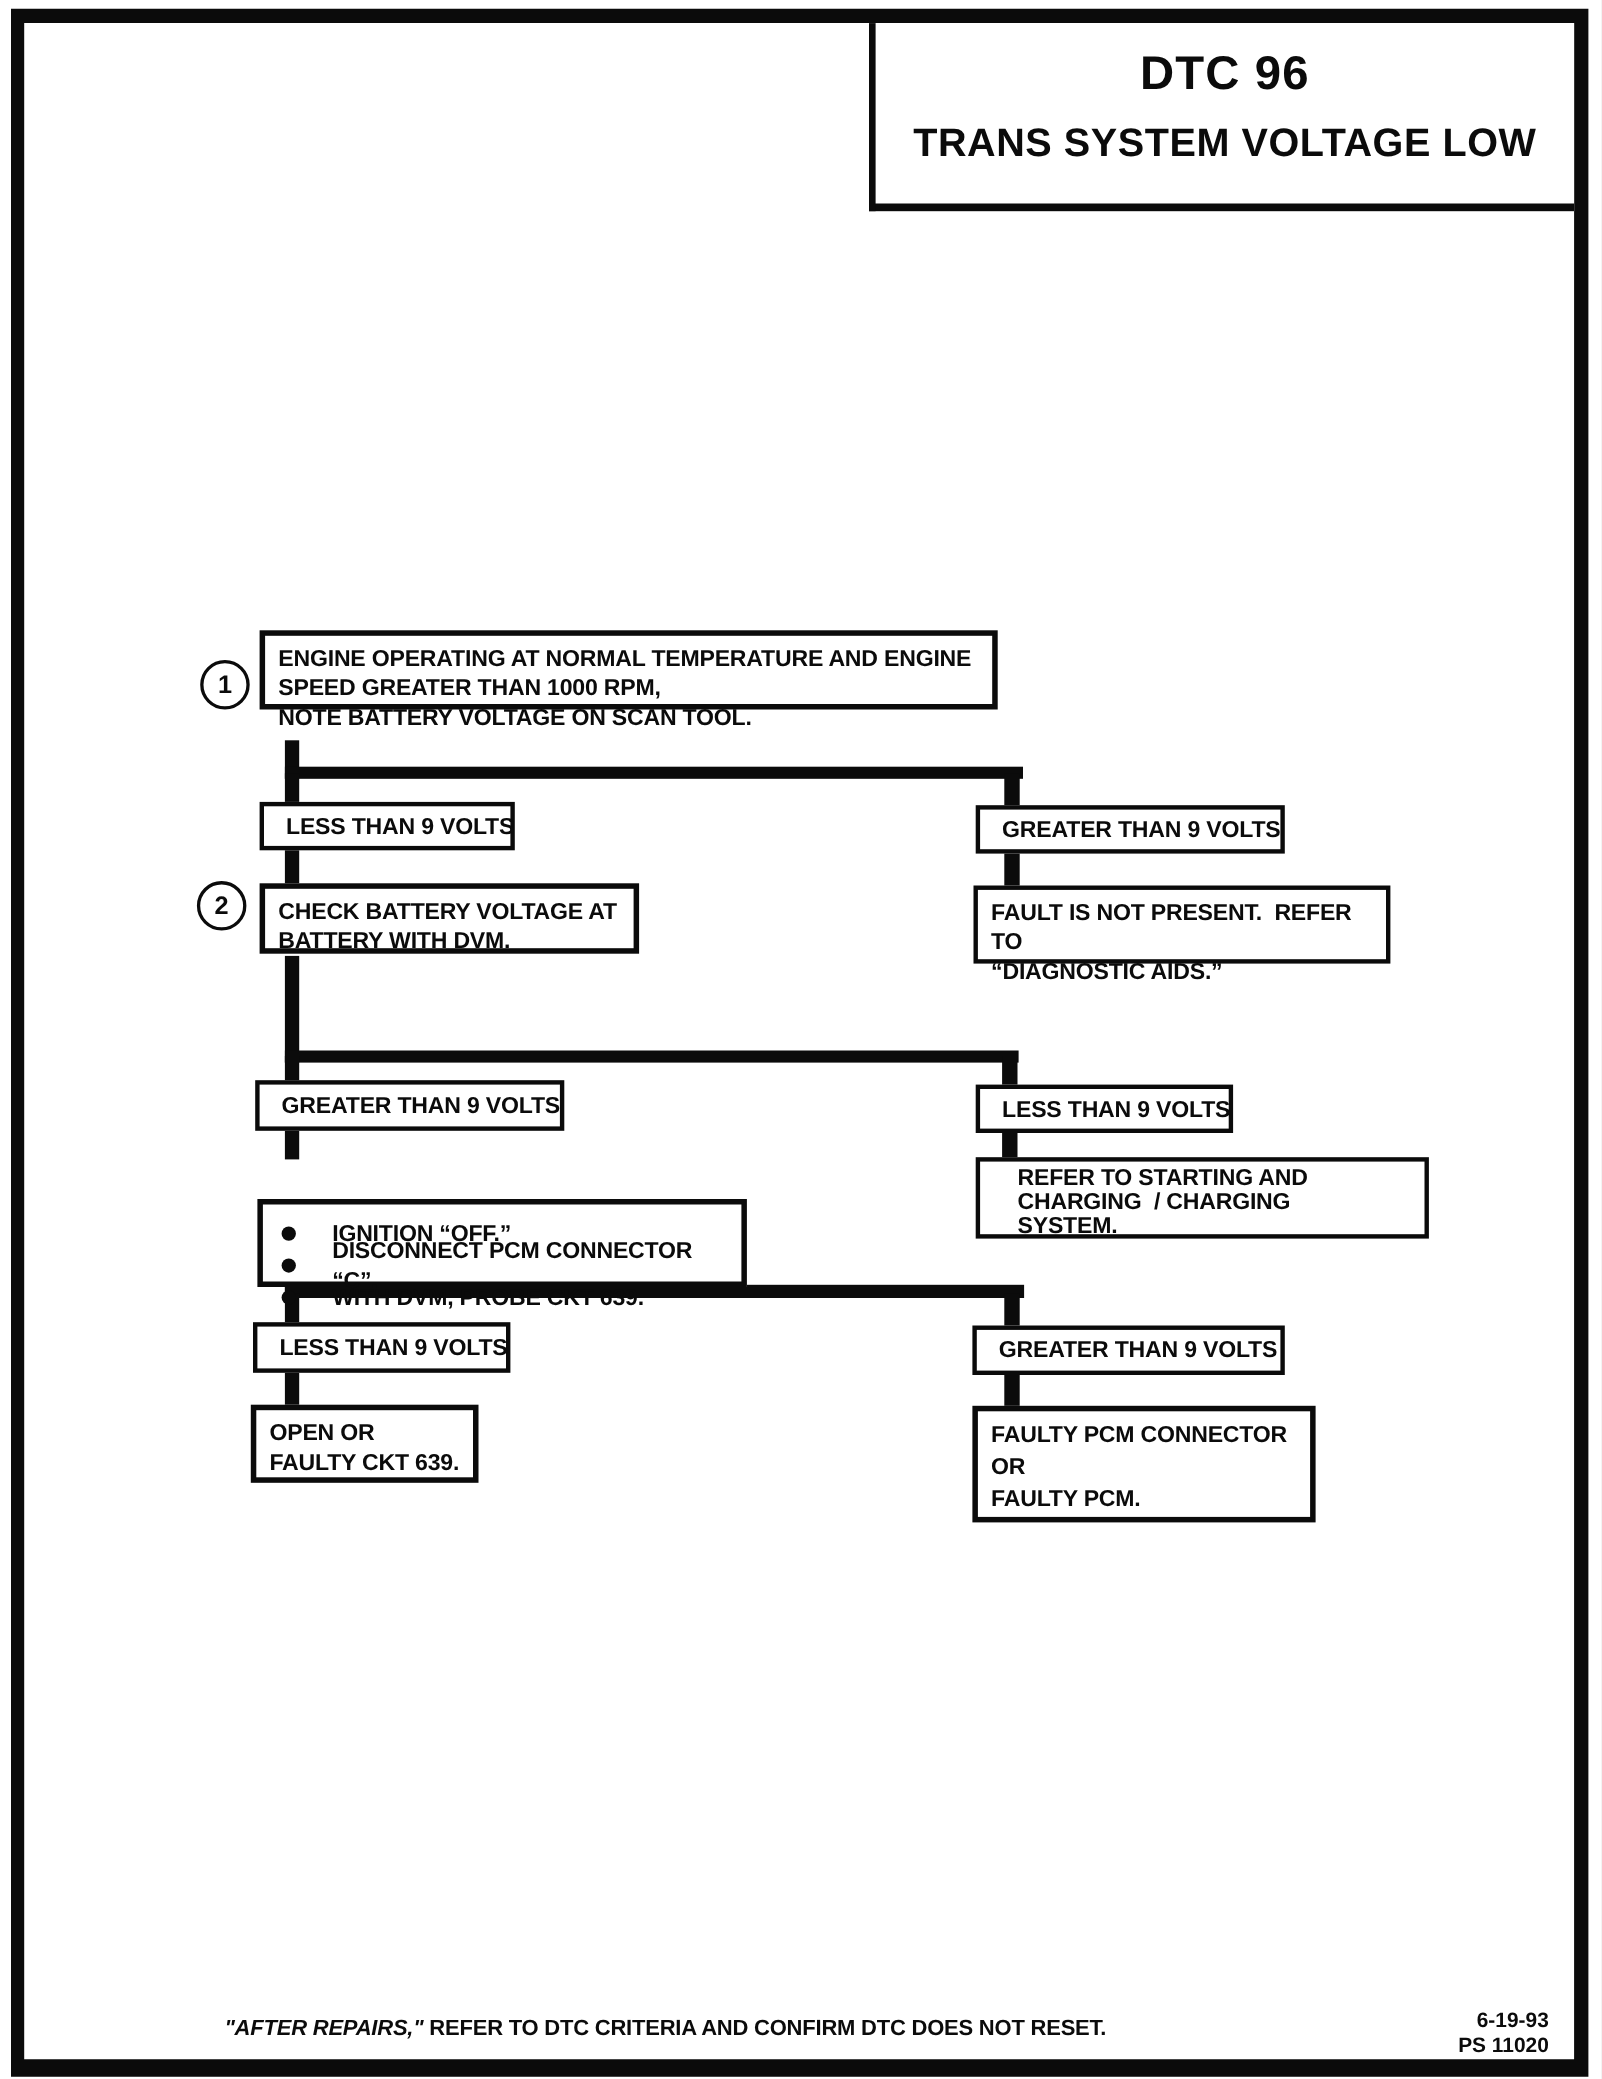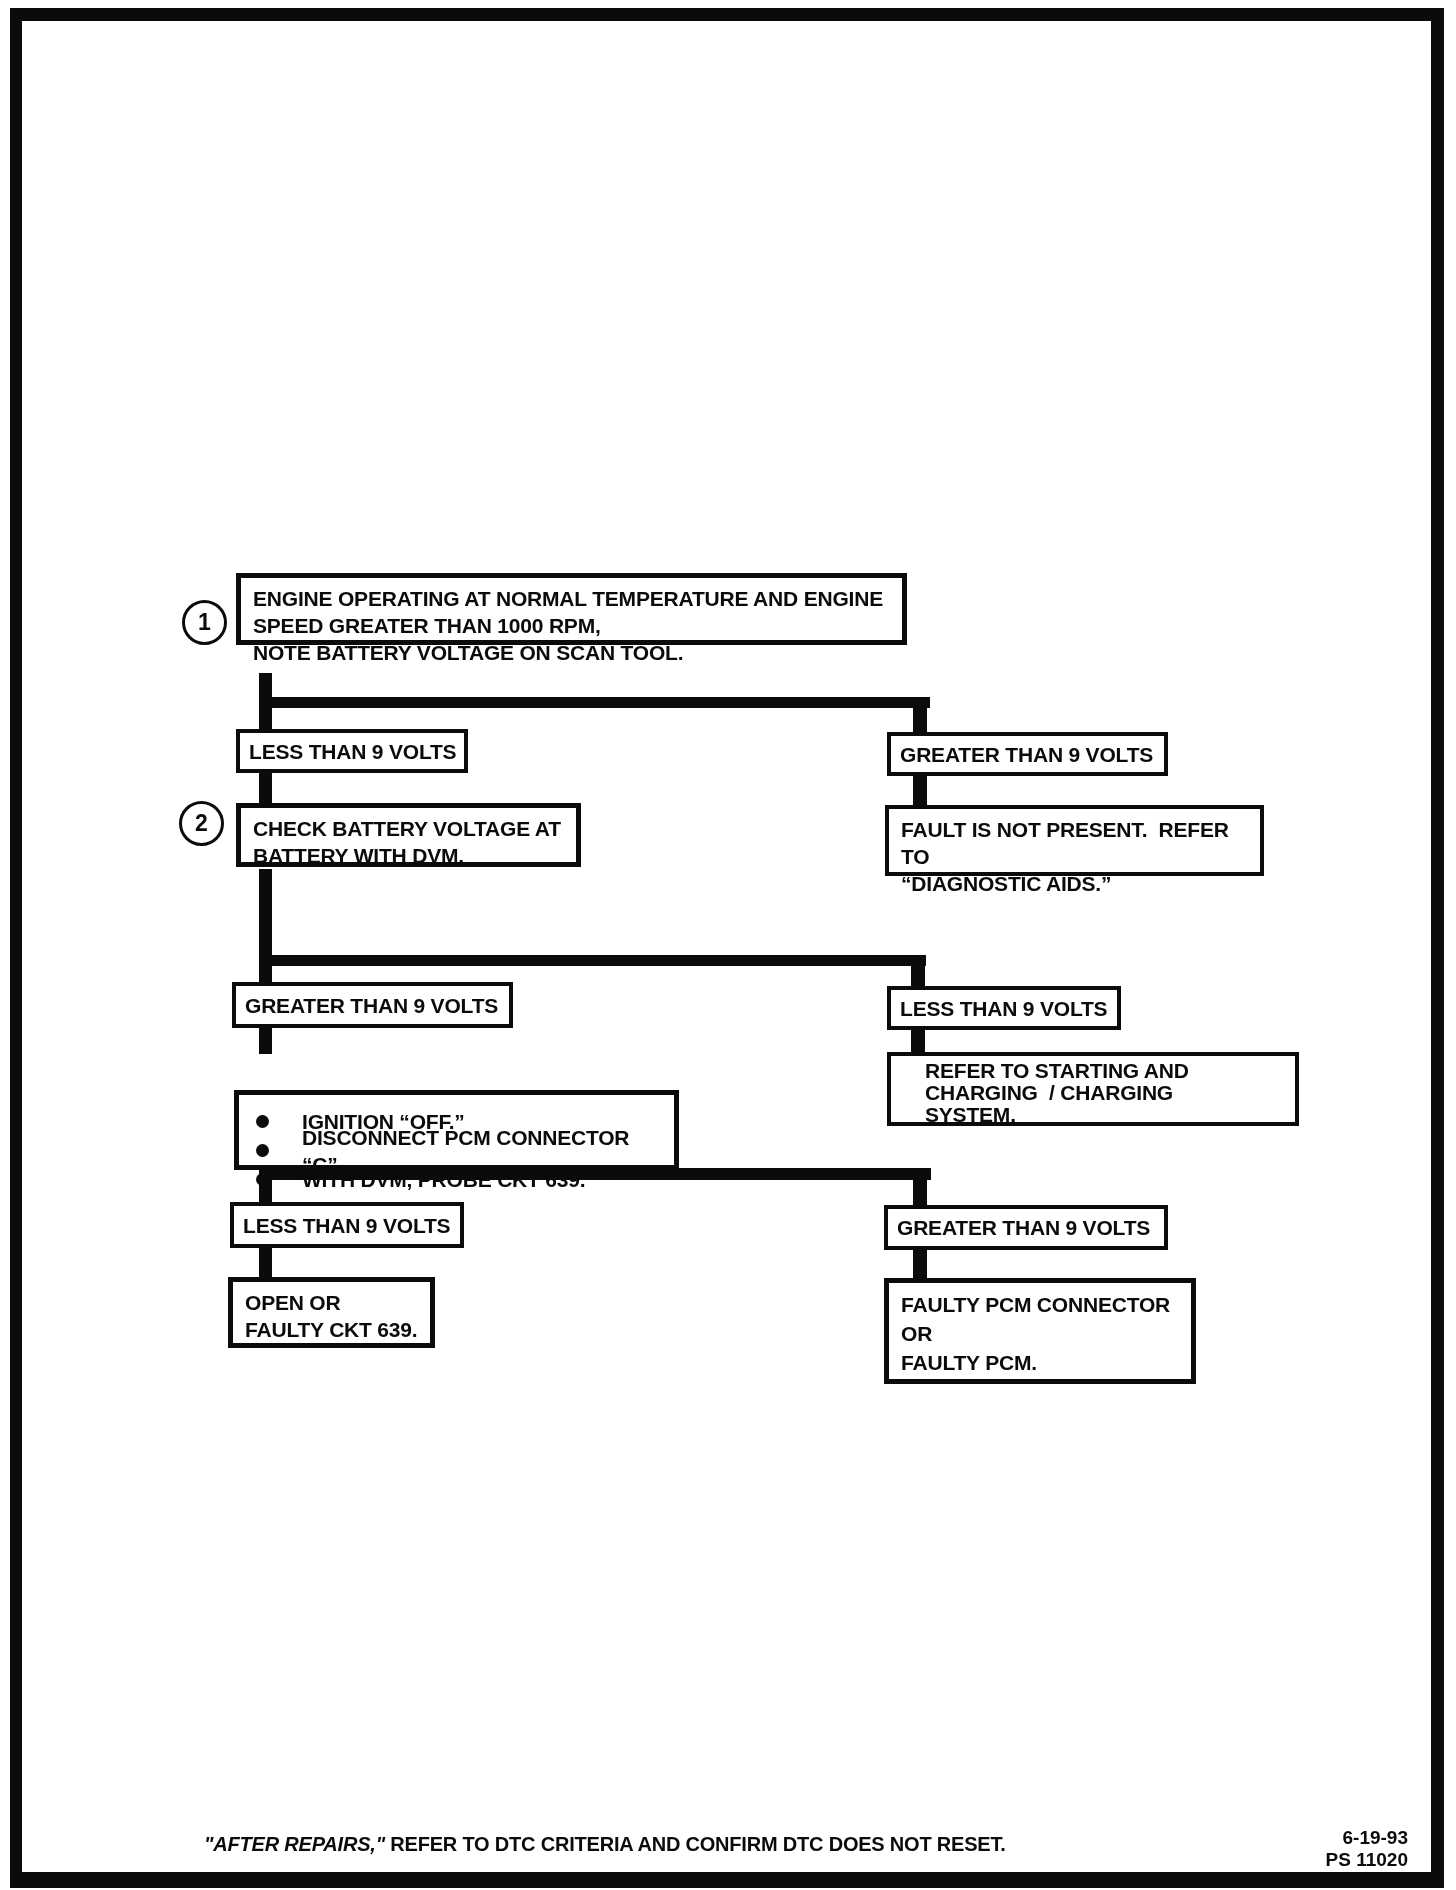--- a/index.html
+++ b/index.html
@@ -56,21 +56,21 @@
     font-weight: bold;
     font-size: 21px;
     letter-spacing: -0.2px;
     line-height: 27px;
   }
   .text-node { padding: 7px 12px; white-space: pre-wrap; }
   .label-node {
     border-width: 4px;
     display: flex;
     align-items: center;
-    padding-left: 9px;
+    padding-left: 20px;
     white-space: nowrap;
     text-align: right;
   }
   .circ {
     position: absolute;
     width: 45px; height: 45px;
     box-sizing: border-box;
     border: 3px solid #0b0b0b;
     border-radius: 50%;
     background: #fff;
@@ -108,20 +108,24 @@
     line-height: 22px;
   }
 </style>
 </head>
 <body>
 
 <div class="canvas">
 
   <div class="frame"></div>
 
+  <div class="title-box">
+    <div class="dtc-code">DTC 96</div>
+    <div class="dtc-name">TRANS SYSTEM VOLTAGE LOW</div>
+  </div>
 
   <div class="bar" style="left:259px; top:673px; width:13px; height:35px;"></div>
   <div class="bar" style="left:259px; top:697px; width:671px; height:11px;"></div>
   <div class="bar" style="left:259px; top:703px; width:13px; height:30px;"></div>
   <div class="bar" style="left:913px; top:703px; width:14px; height:33px;"></div>
   <div class="bar" style="left:259px; top:770px; width:13px; height:37px;"></div>
   <div class="bar" style="left:913px; top:773px; width:14px; height:36px;"></div>
 
   <div class="bar" style="left:259px; top:869px; width:13px; height:97px;"></div>
   <div class="bar" style="left:259px; top:955px; width:667px; height:11px;"></div>

